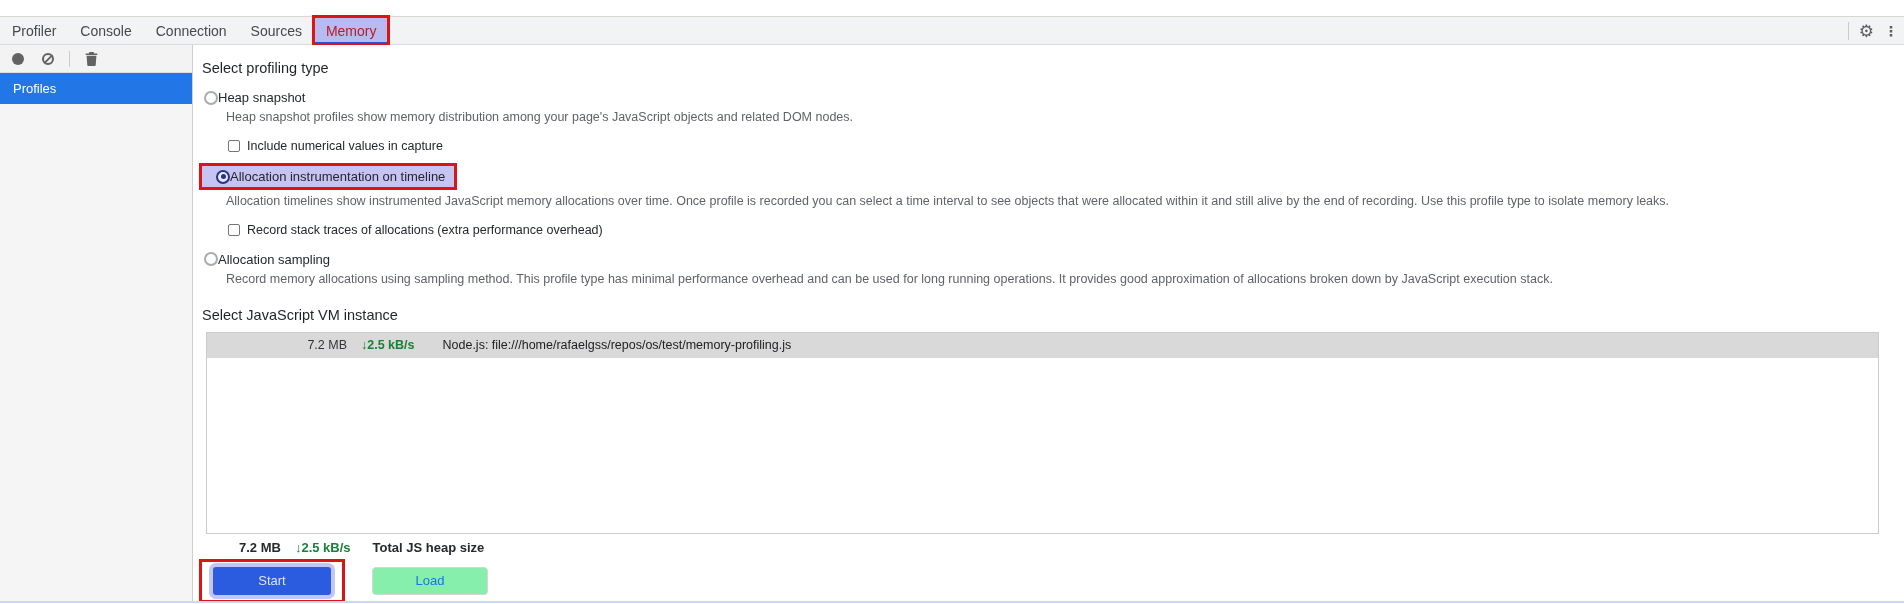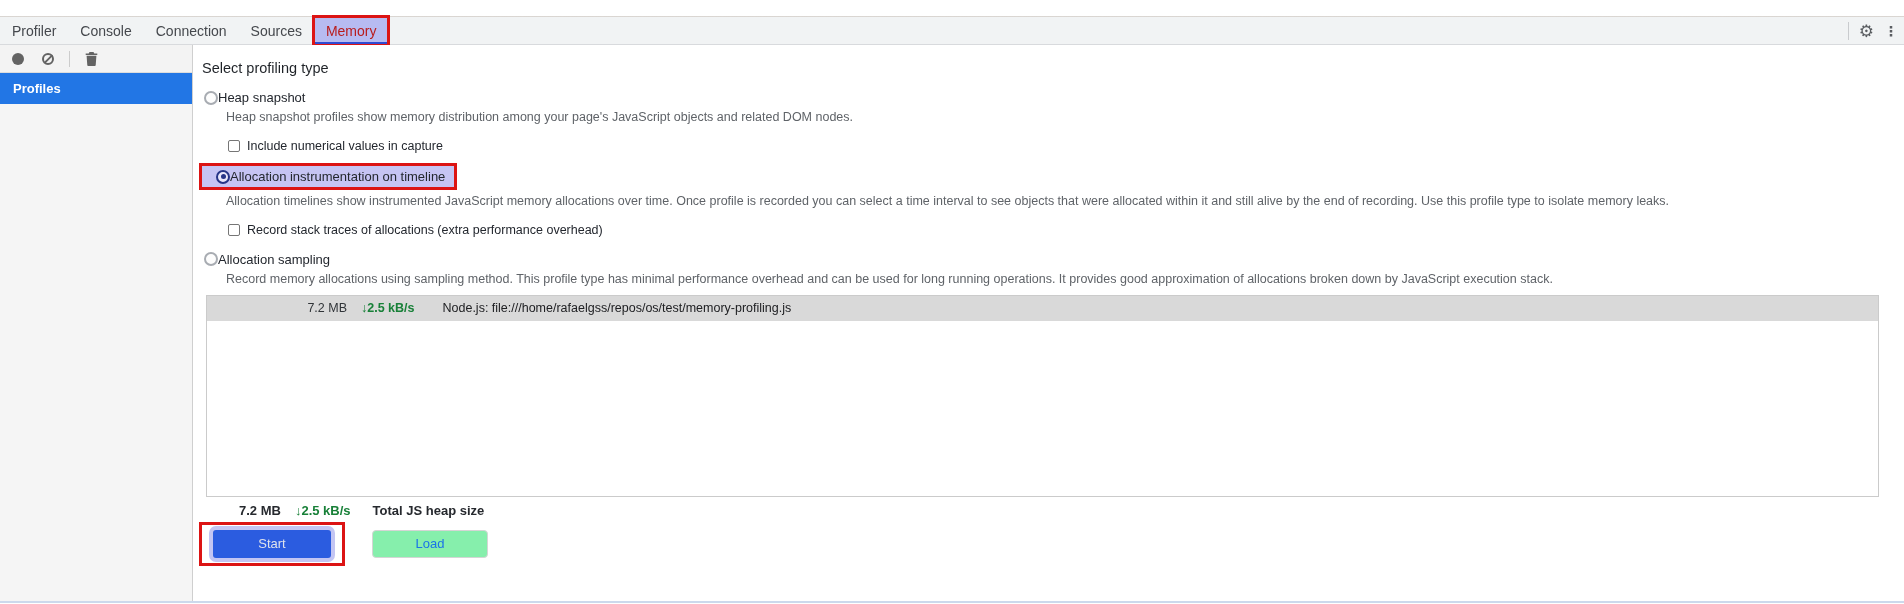--- a/index.html
+++ b/index.html
@@ -34,21 +34,21 @@
   .panel-toolbar { height:28px; background:#f3f3f3; border-bottom:1px solid #ddd;
     display:flex; align-items:center; gap:12px; padding-left:9px; }
   .tb-icon { display:flex; align-items:center; justify-content:center; width:18px; height:18px; }
   .record-icon { width:12px; height:12px; border-radius:50%; background:#636363; }
   .block-icon { width:12px; height:12px; border-radius:50%; border:2px solid #636363; position:relative; }
   .block-icon::after { content:""; position:absolute; left:-1px; top:3.5px; width:11px; height:2px;
     background:#636363; transform:rotate(-45deg); }
   .tb-div { width:1px; height:16px; background:#ccc; }
   .profiles-list { flex:1; }
   .profile-item { height:31px; background:#2276e5; color:#fff; font-size:13px;
-    display:flex; align-items:center; padding-left:13px;font-weight:bold; }
+    display:flex; align-items:center; padding-left:13px; }
 
   
   .content { flex:1; background:#fff; padding-left:8px; position:relative; }
   .section-h { font-size:14.5px; color:#1f2328; margin:15px 0 0 1px; }
   .opt-row { display:flex; align-items:center; margin-left:3px; }
   .radio { width:14px; height:14px; border-radius:50%; border:2px solid #a8acb2; background:#fdfdfd; flex:none; }
   .radio.sel { border:2px solid #273587; position:relative; background:#e9e7fa; }
   .radio.sel::after { content:""; position:absolute; left:2.5px; top:2.5px; width:5px; height:5px;
     border-radius:50%; background:#273587; }
   .opt-label { font-size:13px; color:#23272e; }
@@ -166,20 +166,21 @@
       <div class="checkbox"></div>
       <div class="chk-label">Record stack traces of allocations (extra performance overhead)</div>
     </div>
 
     <div class="opt-row m-samp">
       <div class="radio"></div>
       <div class="opt-label">Allocation sampling</div>
     </div>
     <div class="opt-desc m-samp-desc">Record memory allocations using sampling method. This profile type has minimal performance overhead and can be used for long running operations. It provides good approximation of allocations broken down by JavaScript execution stack.</div>
 
+    <div class="section-h m-vm-h">Select JavaScript VM instance</div>
     <div class="vm-table">
       <div class="vm-row">
         <div class="vm-size">7.2 MB</div>
         <div class="vm-rate">↓2.5 kB/s</div>
         <div class="vm-name">Node.js: file:///home/rafaelgss/repos/os/test/memory-profiling.js</div>
       </div>
     </div>
 
     <div class="summary-row">
       <div class="sum-size">7.2 MB</div>

